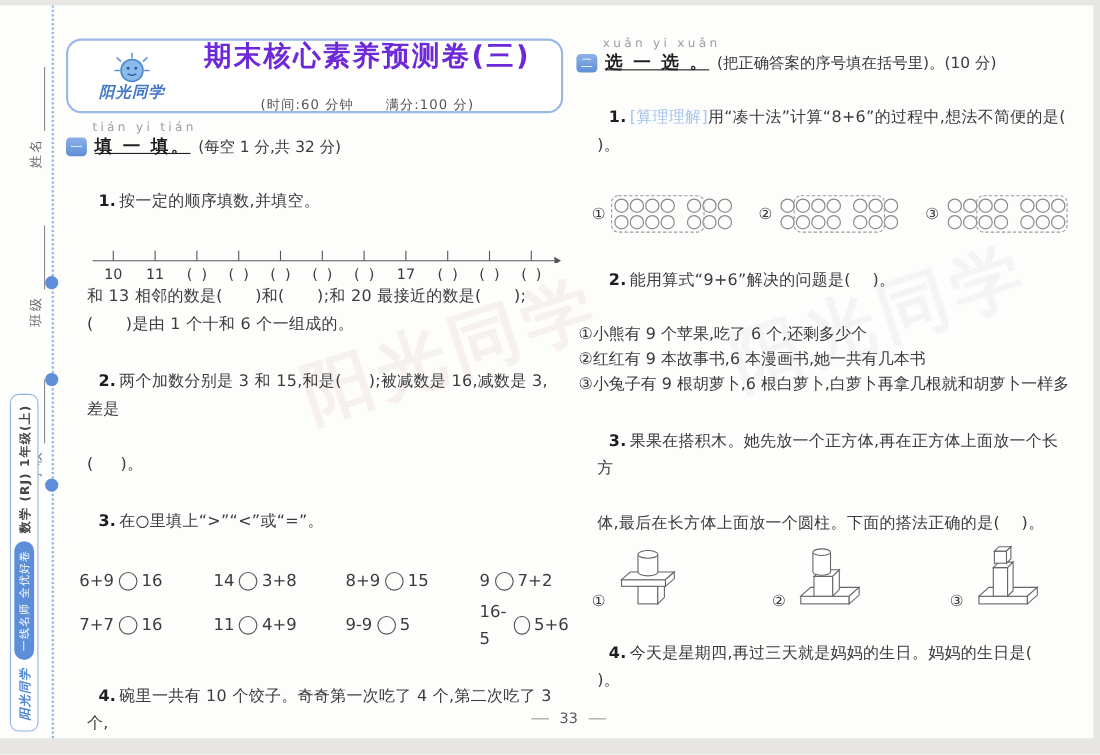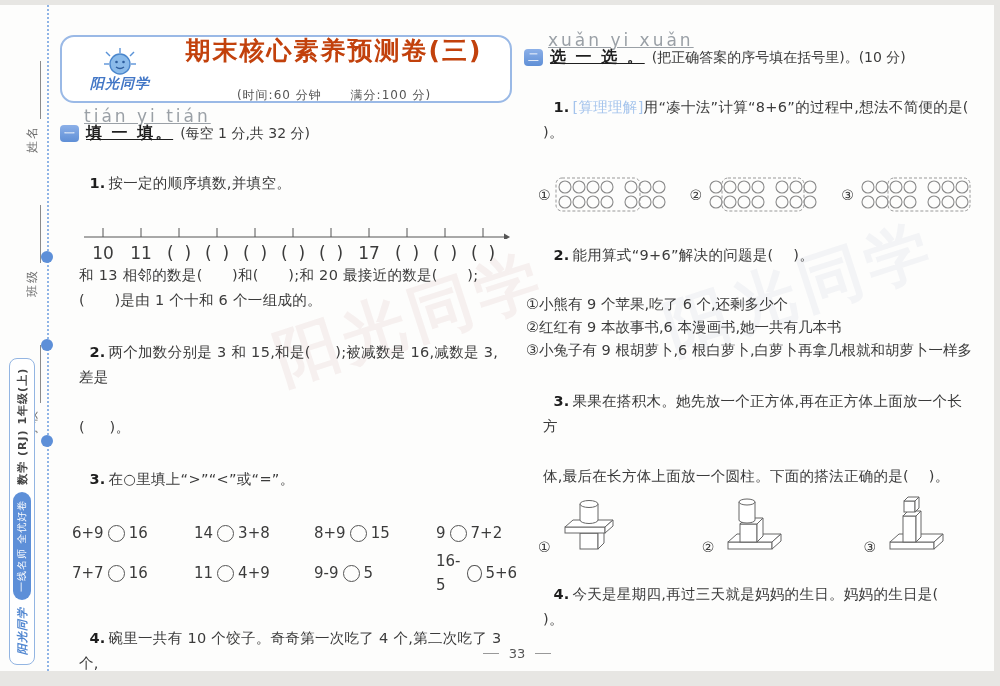--- a/index.html
+++ b/index.html
@@ -25,40 +25,40 @@
 
   
   .col-left  { position:absolute; left:60px;  top:30px; width:452px; }
   .col-right { position:absolute; left:524px; top:22px; width:452px; }
 
   
   .header-box { display:flex; align-items:center; border:2px solid #9ab9e6; border-radius:14px; padding:6px 10px; height:68px; background:#fff; }
   .logo { width:96px; display:flex; flex-direction:column; align-items:center; justify-content:center; }
   .logo-text { color:#4377c6; font-weight:700; font-size:14px; font-style:italic; letter-spacing:1px; text-shadow:0 0 2px #fff; margin-top:-3px; }
   .header-text { flex:1; text-align:center; }
-  .header-text h1 { color:#c2410c; font-size:25px; font-weight:700; letter-spacing:2px;text-align:center; }
+  .header-text h1 { color:#6d28d9; font-size:25px; font-weight:700; letter-spacing:2px;text-align:center; }
   .meta { font-size:12px; color:#555; margin-top:20px; white-space:pre-wrap; letter-spacing:1px; }
 
   
-  .pinyin { font-size:17px; color:#9aa0a6; letter-spacing:3px; margin:7px 0 0 24px; line-height:12px;text-decoration:underline; }
+  .pinyin { font-size:11px; color:#9aa0a6; letter-spacing:3px; margin:7px 0 0 24px; line-height:12px; }
   .sec { display:flex; align-items:center; gap:7px; margin-top:1px; }
   .sec-icon { width:19px; height:17px; border-radius:4px; background:linear-gradient(#8cb0e8,#5f8fd6); color:#fff; font-size:11px; display:flex; align-items:center; justify-content:center; flex:none; }
   .sec-title { font-weight:700; font-size:16px; color:#1f1f1f; letter-spacing:2px;text-decoration:underline; }
   .sec-score { font-size:14px; color:#3b3b3b; }
 
   .qline { font-size:14.5px; line-height:25px; padding-left:19px; white-space:pre-wrap; letter-spacing:0.3px; }
   .qn { display:inline-block; width:19px; margin-left:-19px; font-weight:700; color:#1d1d1d; }
   .tag { color:#a5c4ec; }
   .cont { padding-left:19px; }
   .cr { line-height:24px; }
 
   
   .numberline { margin:3px 0 0 24px; width:426px; }
   .nl-labels { display:flex; }
-  .nl-label { width:38px; text-align:center; font-size:17px; white-space:pre; color:#3b3b3b; }
+  .nl-label { width:38px; text-align:center; font-size:13px; white-space:pre; color:#3b3b3b; }
 
   
   .cmp-row { display:grid; grid-template-columns:122px 120px 122px auto; padding-left:12px; margin-top:4px; }
   .cmp { font-size:15px; display:flex; align-items:center; }
   .cmp-circle { display:inline-block; width:17px; height:17px; border:1.2px solid #555; border-radius:50%; margin:0 4px; }
 
   
   .circle-diagrams { display:flex; gap:12px; padding-left:14px; margin:5px 0 3px; }
   .diagram { display:flex; align-items:center; gap:1px; }
   .opt-mark { font-size:14px; color:#3b3b3b; }

